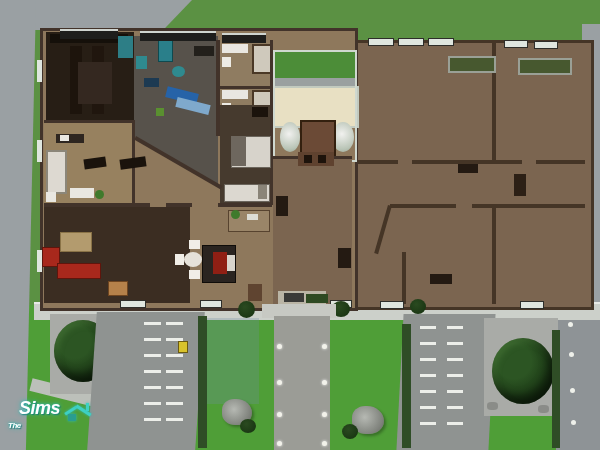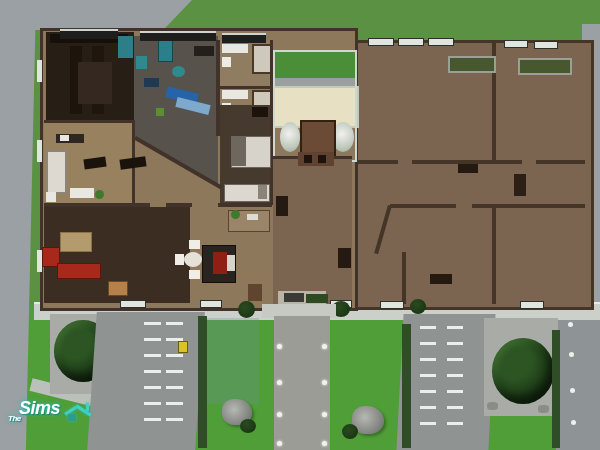--- a/index.html
+++ b/index.html
@@ -18,21 +18,21 @@
   .pad-grid{background-image:linear-gradient(rgba(255,255,255,.45) 1px,transparent 1px),linear-gradient(90deg,rgba(255,255,255,.45) 1px,transparent 1px);background-size:18px 18px;}
   .tree{border-radius:50%;background:radial-gradient(circle at 35% 35%,#2c5523 0 30%,#1c3a16 60%,#132b10 100%);box-shadow:inset -5px -7px 9px rgba(0,0,0,.55),inset 3px 4px 6px rgba(95,145,75,.35);}
   .bush{border-radius:50%;background:radial-gradient(circle at 40% 35%,#2a4a20,#15300f);}
   .rocks{border-radius:42% 55% 48% 45%;background:radial-gradient(circle at 40% 40%,#b6b9b3,#7e817b 70%,#5e615b);box-shadow:2px 2px 3px rgba(0,0,0,.3);}
   .fluffy{border-radius:50%;background:radial-gradient(circle at 45% 40%,#f1f1ef,#b9c4b6 70%,#96a492);}
   .xcross{background-image:linear-gradient(45deg,transparent 46%,rgba(25,12,5,.85) 46% 54%,transparent 54%),linear-gradient(-45deg,transparent 46%,rgba(25,12,5,.85) 46% 54%,transparent 54%);}
   .hedge-line{background-image:radial-gradient(rgba(8,28,4,.85) 1px,transparent 2px);background-size:5px 5px;}
   
   .tsr{position:absolute;left:4px;top:398px;width:112px;height:50px;z-index:60;color:#ffffff;font-style:italic;font-weight:bold;}
   .tsr .txt{position:absolute;white-space:nowrap;text-shadow:0 0 2px #2fbdb6,0 0 5px #2fbdb6,1px 1px 1px rgba(0,70,70,.7);letter-spacing:-0.5px;}
-  .tsr-the{left:4px;top:16px;font-size:8px;}
+  .tsr-the{left:4px;top:23px;font-size:8px;}
   .tsr-sims{left:15px;top:0;font-size:18px;}
   .tsr-res{left:0;top:18px;font-size:16px;}
   .tsr-icon{position:absolute;left:60px;top:2px;width:30px;height:26px;}
   .tsr-icon div{position:absolute;background:#3fd1c4;box-shadow:0 0 3px #2fbdb6;}
   .roof-l{left:0;top:9px;width:14px;height:3px;transform:rotate(-33deg);}
   .roof-r{left:11px;top:9px;width:17px;height:3px;transform:rotate(33deg);}
   .chimney{left:22px;top:3px;width:3px;height:8px;}
   .hbody{left:4px;top:14px;width:8px;height:7px;background:#2a9d8f !important;}
 </style>
 </head>

